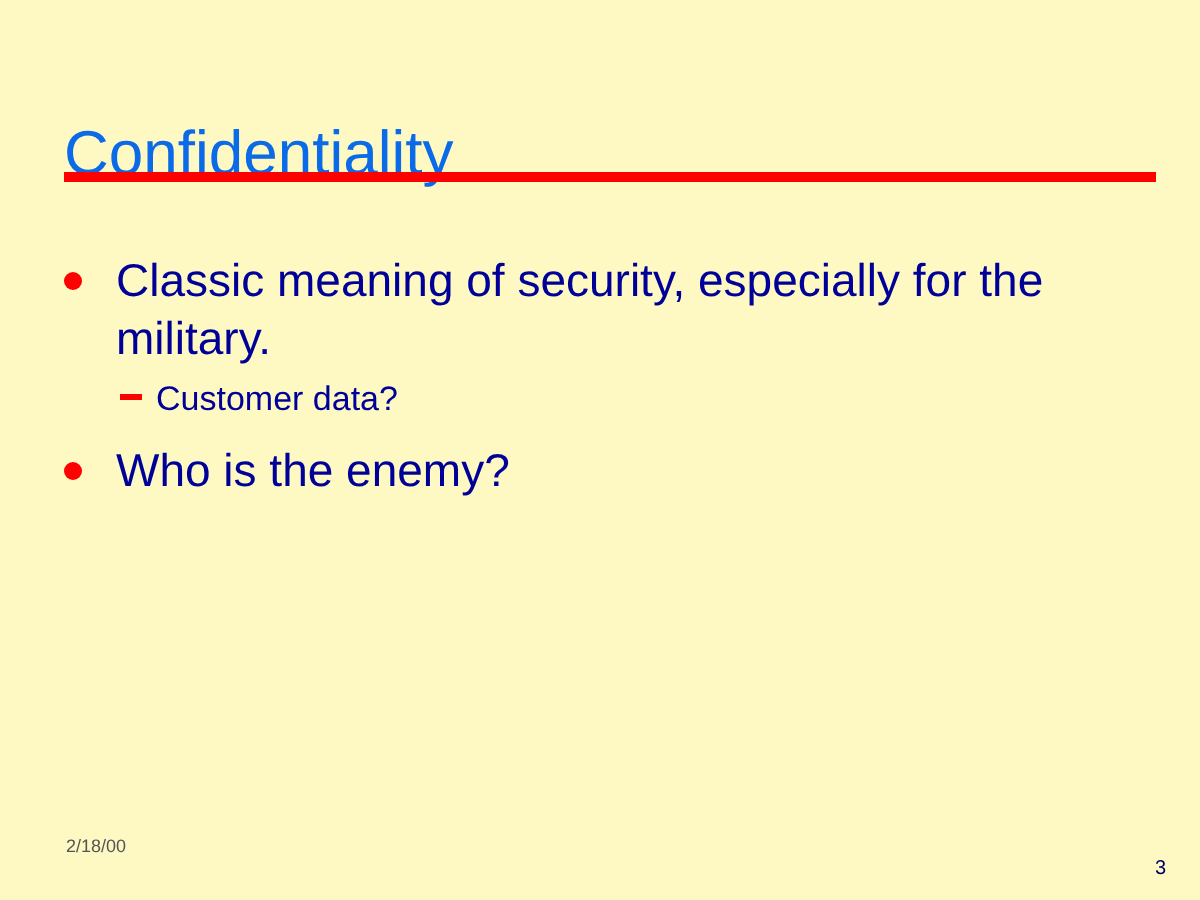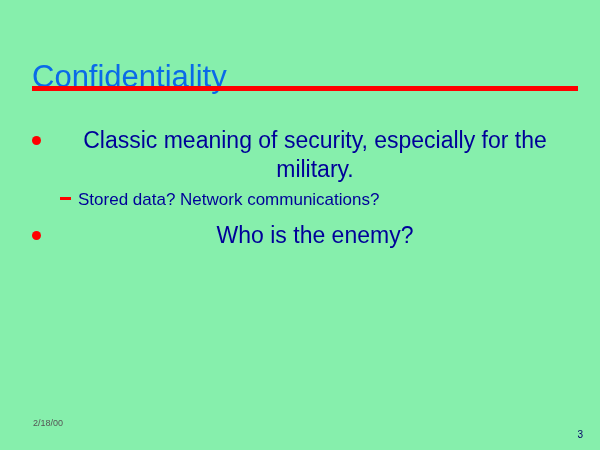--- a/index.html
+++ b/index.html
@@ -7,21 +7,21 @@
     padding: 0;
     background: #ffffff;
   }
   body {
     font-family: "Liberation Sans", sans-serif;
   }
   .slide {
     position: relative;
     width: 600px;
     height: 450px;
-    background: #86efac;
+    background: #fef9c3;
     overflow: hidden;
     box-sizing: border-box;
   }
   .slide-title {
     position: absolute;
     left: 32px;
     top: 38px;
     font-size: 31px;
     line-height: 36px;
     color: #0a6ae8;
@@ -44,21 +44,20 @@
     width: 540px;
   }
   .bullet-l1 {
     position: relative;
     display: flex;
     align-items: flex-start;
     color: #000099;
     font-size: 23px;
     line-height: 29px;
     margin-bottom: 4px;
-    text-align: center;
   }
   .bullet-l1 .marker {
     flex: 0 0 auto;
     width: 26px;
     padding-top: 10px;
   }
   .dot {
     display: block;
     width: 9px;
     height: 9px;
@@ -129,28 +128,28 @@
     <div class="bullet-l1">
       <span class="marker">
           <span class="dot"></span>
         </span>
       <span class="text">Classic meaning of security, especially for the military.</span>
     </div>
 
 
     <div class="sub-list">
 
-
-
       <div class="bullet-l2">
         <span class="marker">
             <span class="dash"></span>
           </span>
-        <span class="text">Stored data?  Network communications?</span>
+        <span class="text">Customer data?</span>
       </div>
+
+
 
     </div>
 
     <div class="bullet-l1 gap-before-last">
       <span class="marker">
           <span class="dot"></span>
         </span>
       <span class="text">Who is the enemy?</span>
     </div>
 

